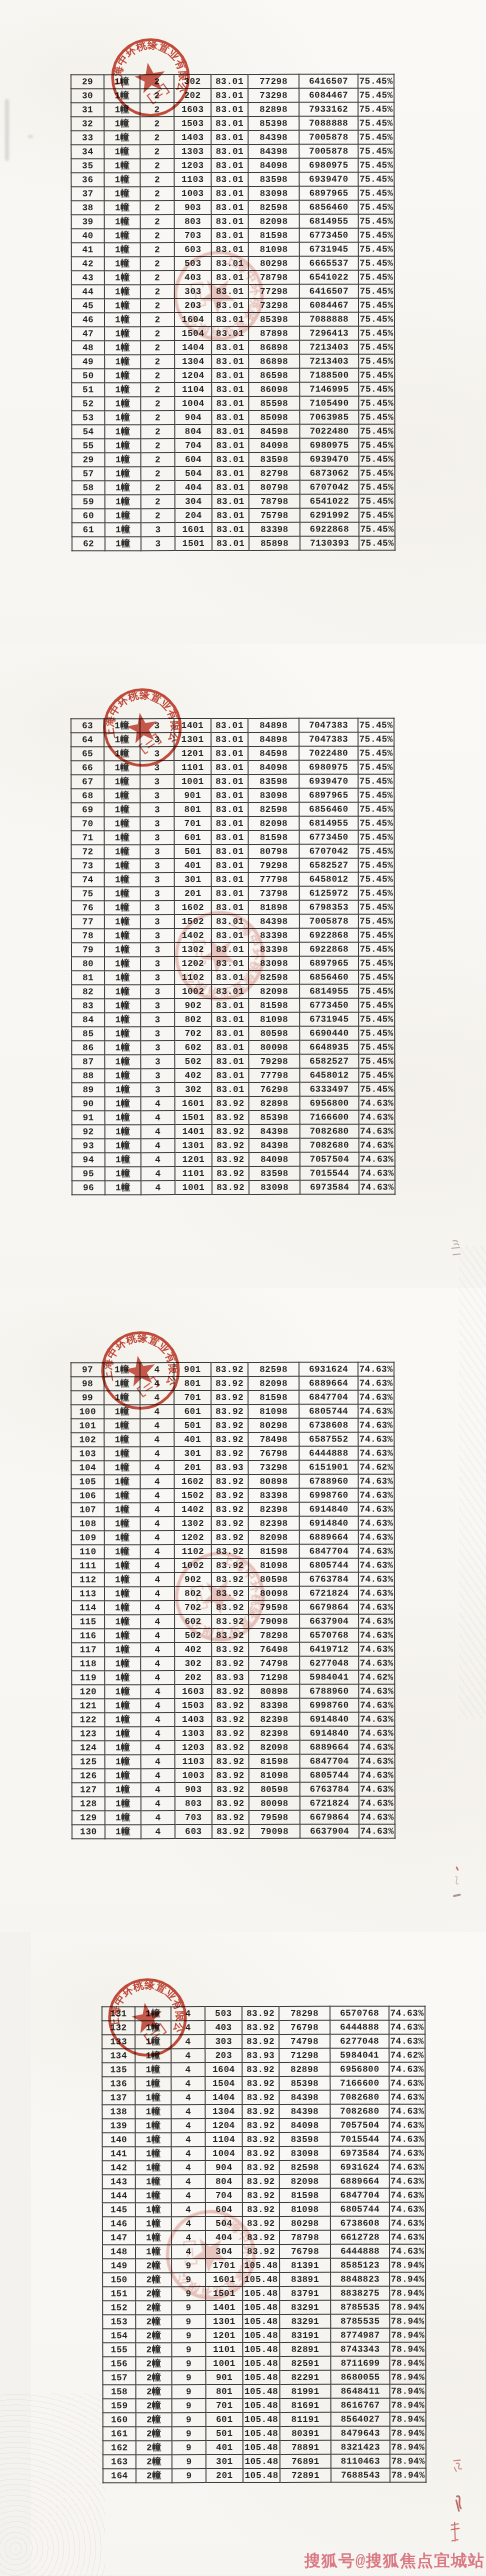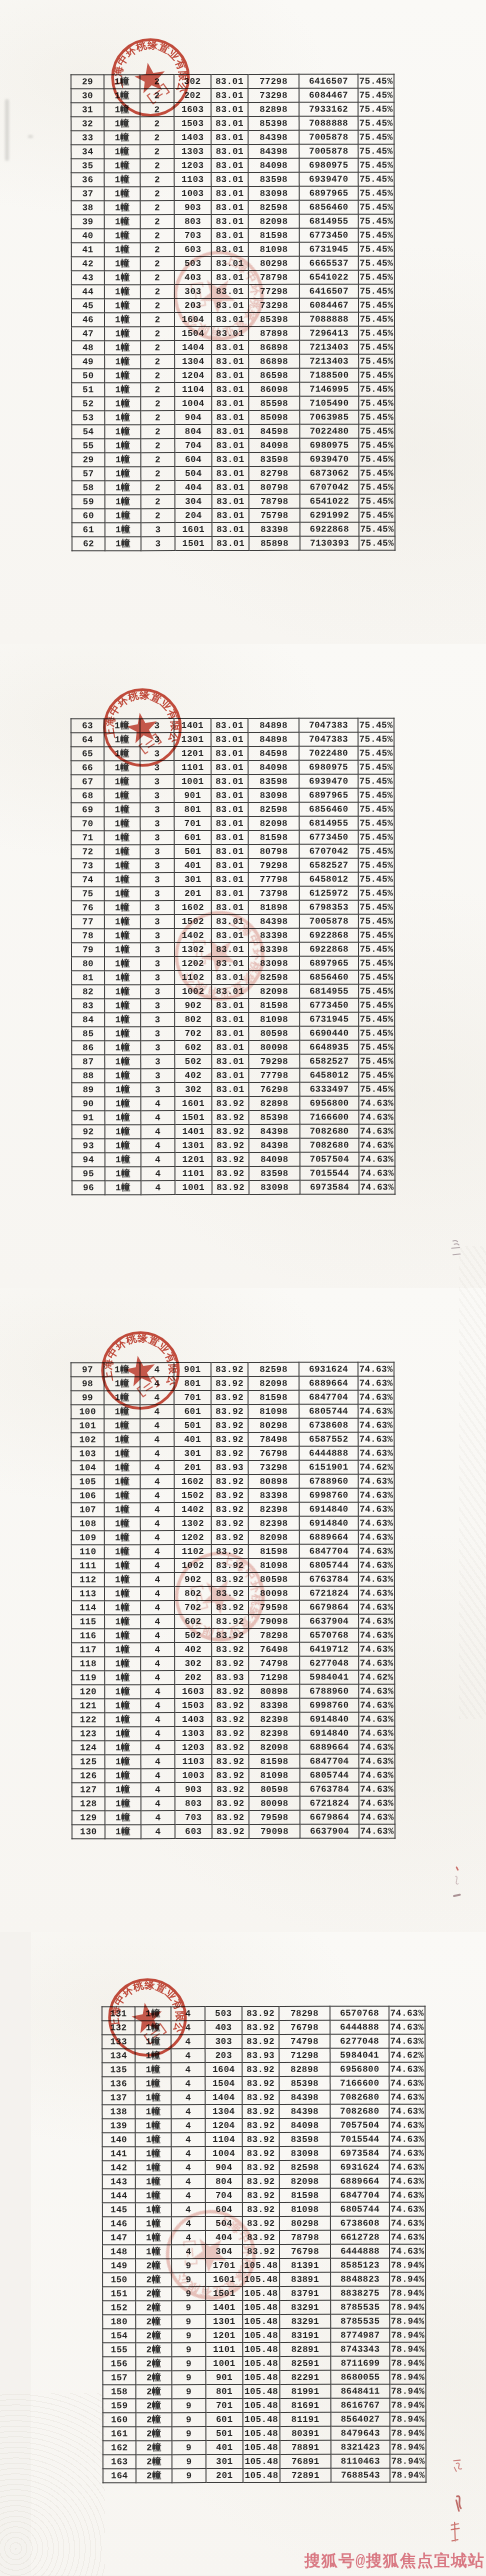--- a/index.html
+++ b/index.html
@@ -1372,21 +1372,21 @@
               <td class="cell-serial">152</td>
               <td class="cell-building">2幢</td>
               <td class="cell-unit">9</td>
               <td class="cell-room">1401</td>
               <td class="cell-area">105.48</td>
               <td class="cell-unit-price">83291</td>
               <td class="cell-total-price">8785535</td>
               <td class="cell-ratio">78.94%</td>
             </tr>
             <tr>
-              <td class="cell-serial">180</td>
+              <td class="cell-serial">153</td>
               <td class="cell-building">2幢</td>
               <td class="cell-unit">9</td>
               <td class="cell-room">1301</td>
               <td class="cell-area">105.48</td>
               <td class="cell-unit-price">83291</td>
               <td class="cell-total-price">8785535</td>
               <td class="cell-ratio">78.94%</td>
             </tr>
             <tr>
               <td class="cell-serial">154</td>

